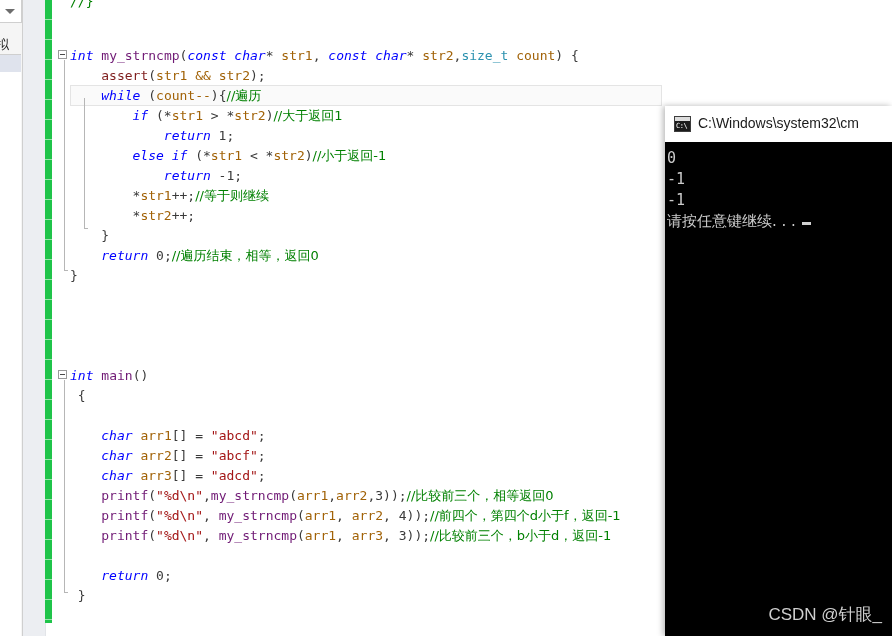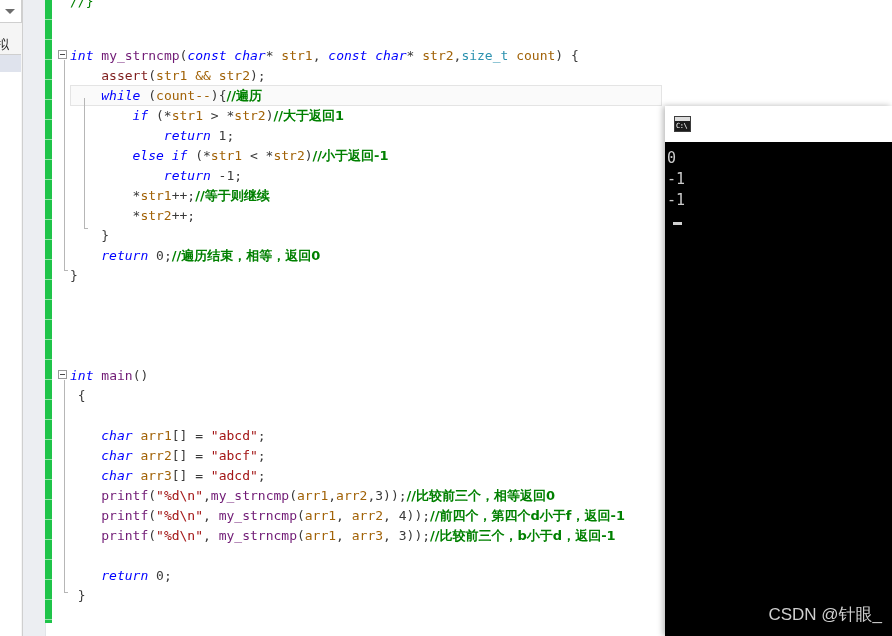--- a/index.html
+++ b/index.html
@@ -114,21 +114,21 @@
   
   .kw   { color: #0000ff; font-style: italic; }
   .id   { color: #a16207; }
   .typ  { color: #2b91af; }
   .fn   { color: #701a75; }
   .str  { color: #a31515; }
   .cmt  { color: #008000; }
   .mac  { color: #7f1d1d; }
   .pun  { color: #3a3a3a; }
   .num  { color: #3a3a3a; }
-  .cjk  { font-family: "DejaVu Sans", sans-serif; font-weight: bold; }
+  .cjk  { font-family: "DejaVu Sans", sans-serif; }
 
   
   .fold {
     position: absolute;
     width: 9px; height: 9px;
     border: 1px solid #9a9a9a;
     background: #ffffff;
     box-sizing: border-box;
   }
   .fold::before {
@@ -271,26 +271,27 @@
         <div class="guide" style="left: 32px; top: 98px; height: 130px;"></div>
         <div class="guide-foot" style="left: 32px; top: 228px;"></div>
       </div>
   </div>
 
   <div class="console">
     <div class="console-title">
       <div class="console-icon">
         <span class="console-icon-text">C:\</span>
       </div>
+      <div class="console-title-text">C:\Windows\system32\cm</div>
     </div>
     <div class="console-body">
       <div class="console-line">0</div>
       <div class="console-line">-1</div>
       <div class="console-line">-1</div>
-      <div class="console-line cjkline"><span class="console-caret"></span></div>
+      <div class="console-line cjkline"><span>请按任意键继续. . .</span><span class="console-caret"></span></div>
     </div>
     <div class="watermark">CSDN @针眼_</div>
   </div>
 
 <div class="changebar-gap" style="top: 19px;"></div>
     <div class="changebar-gap" style="top: 39px;"></div>
     <div class="changebar-gap" style="top: 59px;"></div>
     <div class="changebar-gap" style="top: 79px;"></div>
     <div class="changebar-gap" style="top: 99px;"></div>
     <div class="changebar-gap" style="top: 119px;"></div>

